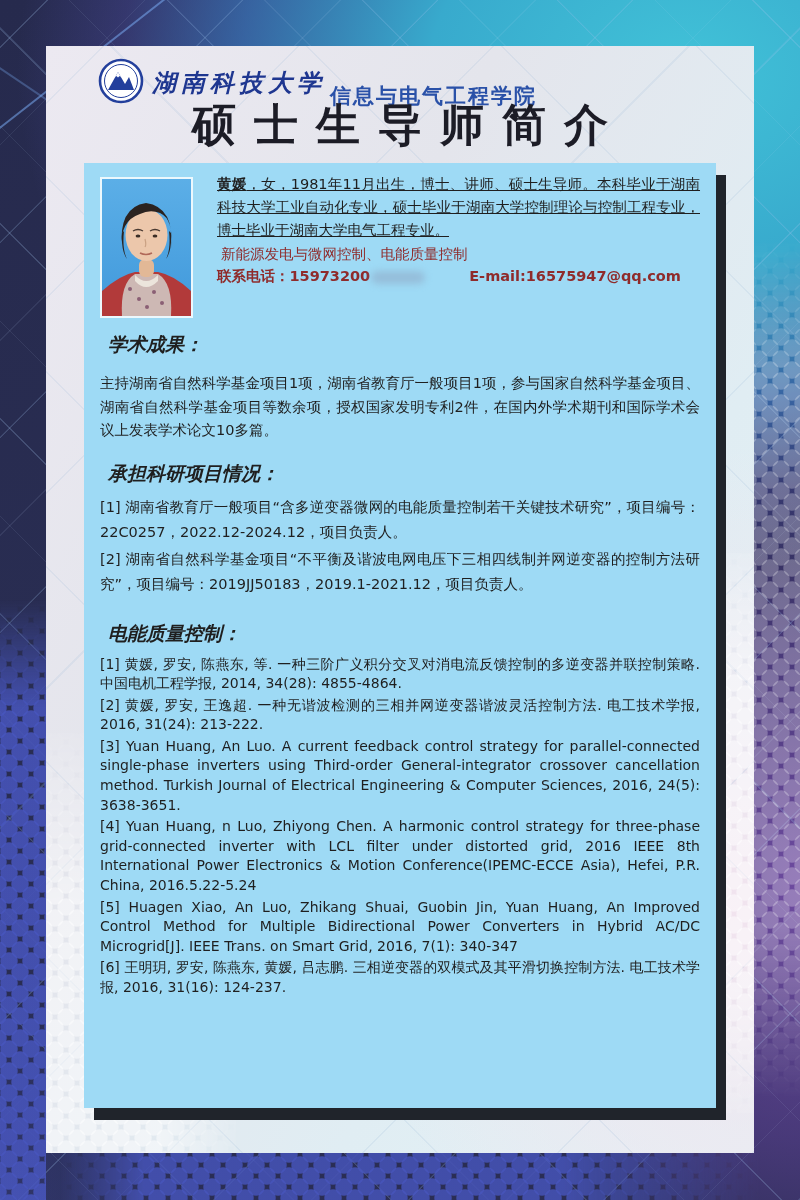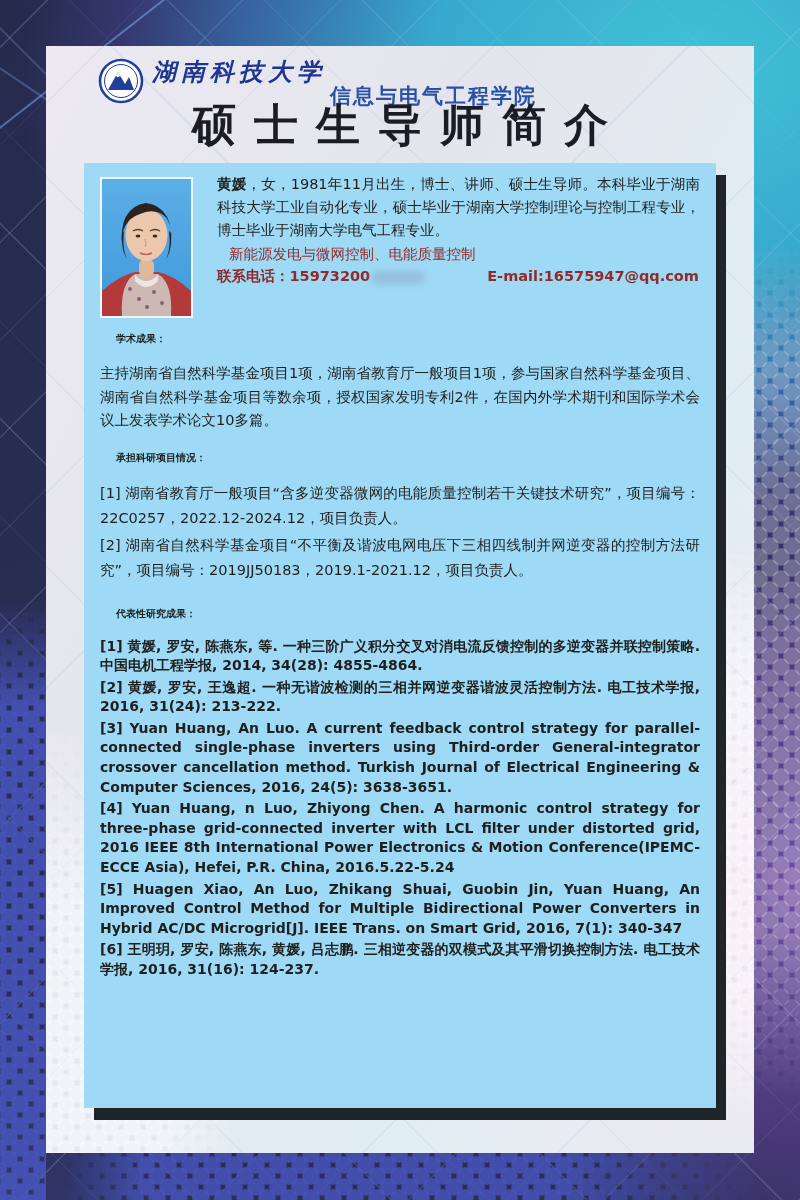--- a/index.html
+++ b/index.html
@@ -51,21 +51,21 @@
       repeating-linear-gradient(45deg, rgba(140,175,210,.14) 0 1.5px, transparent 1.5px 138px),
       repeating-linear-gradient(-45deg, rgba(140,175,210,.14) 0 1.5px, transparent 1.5px 138px);}
   .card-dots-bl{--dc:rgba(255,255,255,.5);position:absolute;left:0;bottom:0;width:190px;height:420px;
     -webkit-mask:radial-gradient(ellipse at 10% 90%,#000 40%,transparent 75%);mask:radial-gradient(ellipse at 10% 90%,#000 40%,transparent 75%);}
   .card-dots-r{--dc:rgba(255,255,255,.5);position:absolute;right:0;bottom:40px;width:150px;height:560px;
     -webkit-mask:radial-gradient(ellipse at 90% 50%,#000 40%,transparent 78%);mask:radial-gradient(ellipse at 90% 50%,#000 40%,transparent 78%);}
   
   .header{position:absolute;left:52px;top:10px;display:flex;align-items:flex-start;}
   .logo{width:46px;height:46px;margin-top:2px;}
   .header-text{margin-left:8px;}
-  .cn-line{display:flex;align-items:flex-start;white-space:nowrap;}
+  .cn-line{display:flex;align-items:center;white-space:nowrap;}
   .univ-cn{font-family:"DejaVu Serif","Liberation Serif",serif;font-style:italic;font-weight:bold;
     font-size:24px;color:#1e3690;letter-spacing:5px;}
   .college-cn{font-size:21px;font-weight:bold;color:#2a51a8;letter-spacing:2px;margin-left:4px;margin-top:26px;}
   .school-en{font-family:"Liberation Serif","DejaVu Serif",serif;font-weight:bold;
     font-size:10.3px;color:#2a51a8;margin-top:1px;letter-spacing:.2px;}
   
   .poster-title{
     position:absolute;left:0;top:50px;width:100%;text-align:center;
     font-family:"DejaVu Serif","Liberation Serif",serif;font-weight:bold;
     font-size:44px;color:#1c1c26;letter-spacing:18px;text-indent:18px;
@@ -74,36 +74,36 @@
   .content{
     position:absolute;left:38px;top:117px;width:632px;height:945px;
     background:#9edaf5;box-shadow:10px 12px 0 0 #20242b;
     box-sizing:border-box;padding:10px 16px 0 16px;
     color:#1f1f1f;font-size:14.5px;
   }
   .profile-row{display:flex;}
   .photo-frame{flex:0 0 89px;width:89px;height:137px;margin-top:4px;
     border:2px solid rgba(255,255,255,.8);box-sizing:content-box;}
   .bio-block{margin-left:24px;flex:1;}
-  .bio{margin:0;line-height:23px;text-align:justify;}
+  .bio{margin:0;line-height:23px;text-align:justify;text-decoration:underline;}
   .bio .name{font-weight:bold;}
   .maroon{color:#8f2b2b;}
   .research-heading{margin:9px 0 0 0;font-weight:bold;}
-  .research-line{margin:1px 0 0 12px;line-height:22px;}
+  .research-line{margin:1px 0 0 4px;line-height:22px;}
   .contact-line{margin:2px 0 0 0;font-weight:bold;white-space:nowrap;}
   .phone-blur{display:inline-block;width:54px;height:13px;border-radius:7px;
     background:rgba(145,175,205,.65);filter:blur(3.5px);vertical-align:middle;margin-left:1px;}
-  .email-part{margin-left:62px;}
-  .section-heading{margin:16px;font-weight:bold;font-size:10px;}
+  .email-part{margin-left:44px;}
+  .section-heading{margin:8px;font-weight:bold;font-size:19px;font-style:italic;}
   .h-academic{margin-top:14px;}
   .academic-body{margin:14px 0 0 0;line-height:23.5px;text-align:justify;}
   .h-projects{margin-top:18px;}
   .project-item{margin:2px 0 0 0;line-height:25px;text-align:justify;}
   .h-pubs{margin-top:24px;}
-  .pub-item{margin:2px 0 0 0;line-height:19.6px;text-align:justify;font-size:14px;font-weight:bold;}
+  .pub-item{margin:2px 0 0 0;line-height:19.6px;text-align:justify;font-size:14px;}
 </style>
 </head>
 <body>
 
 <div class="bg-glow"></div>
 <div class="bg-lines"></div>
 <div class="accent-line a1"></div>
 <div class="accent-line a2"></div>
 <div class="dots dots-left"></div>
 <div class="dots dots-bottom"></div>
@@ -178,21 +178,21 @@
       </div>
     </div>
 
     <p class="section-heading h-academic">学术成果：</p>
     <p class="academic-body">主持湖南省自然科学基金项目1项，湖南省教育厅一般项目1项，参与国家自然科学基金项目、湖南省自然科学基金项目等数余项，授权国家发明专利2件，在国内外学术期刊和国际学术会议上发表学术论文10多篇。</p>
 
     <p class="section-heading h-projects">承担科研项目情况：</p>
     <p class="project-item">[1] 湖南省教育厅一般项目“含多逆变器微网的电能质量控制若干关键技术研究”，项目编号：22C0257，2022.12-2024.12，项目负责人。</p>
     <p class="project-item">[2] 湖南省自然科学基金项目“不平衡及谐波电网电压下三相四线制并网逆变器的控制方法研究”，项目编号：2019JJ50183，2019.1-2021.12，项目负责人。</p>
 
-    <p class="section-heading h-pubs">代表性研究成果：</p>
+    <p class="section-heading h-pubs">电能质量控制：</p>
     <p class="pub-item">[1] 黄媛, 罗安, 陈燕东, 等. 一种三阶广义积分交叉对消电流反馈控制的多逆变器并联控制策略. 中国电机工程学报, 2014, 34(28): 4855-4864.</p>
     <p class="pub-item">[2] 黄媛, 罗安, 王逸超. 一种无谐波检测的三相并网逆变器谐波灵活控制方法. 电工技术学报, 2016, 31(24): 213-222.</p>
     <p class="pub-item">[3] Yuan Huang, An Luo. A current feedback control strategy for parallel-connected single-phase inverters using Third-order General-integrator crossover cancellation method. Turkish Journal of Electrical Engineering &amp; Computer Sciences, 2016, 24(5): 3638-3651.</p>
     <p class="pub-item">[4] Yuan Huang, n Luo, Zhiyong Chen. A harmonic control strategy for three-phase grid-connected inverter with LCL filter under distorted grid, 2016 IEEE 8th International Power Electronics &amp; Motion Conference(IPEMC-ECCE Asia), Hefei, P.R. China, 2016.5.22-5.24</p>
     <p class="pub-item">[5] Huagen Xiao, An Luo, Zhikang Shuai, Guobin Jin, Yuan Huang, An Improved Control Method for Multiple Bidirectional Power Converters in Hybrid AC/DC Microgrid[J]. IEEE Trans. on Smart Grid, 2016, 7(1): 340-347</p>
     <p class="pub-item">[6] 王明玥, 罗安, 陈燕东, 黄媛, 吕志鹏. 三相逆变器的双模式及其平滑切换控制方法. 电工技术学报, 2016, 31(16): 124-237.</p>
   </div>
 </div>
 
 </body></html>

